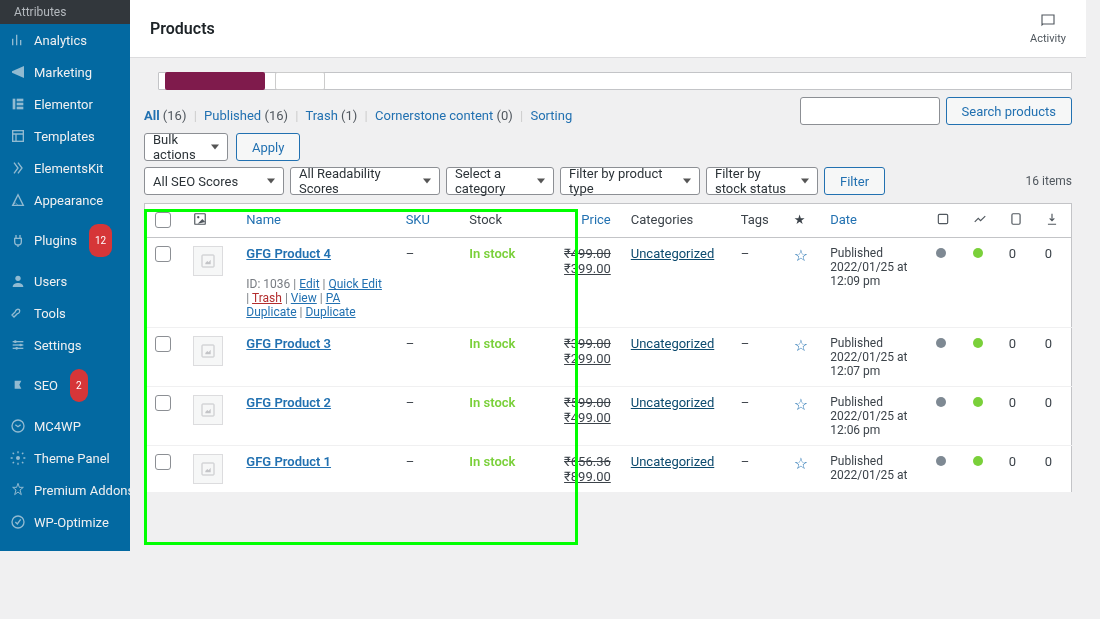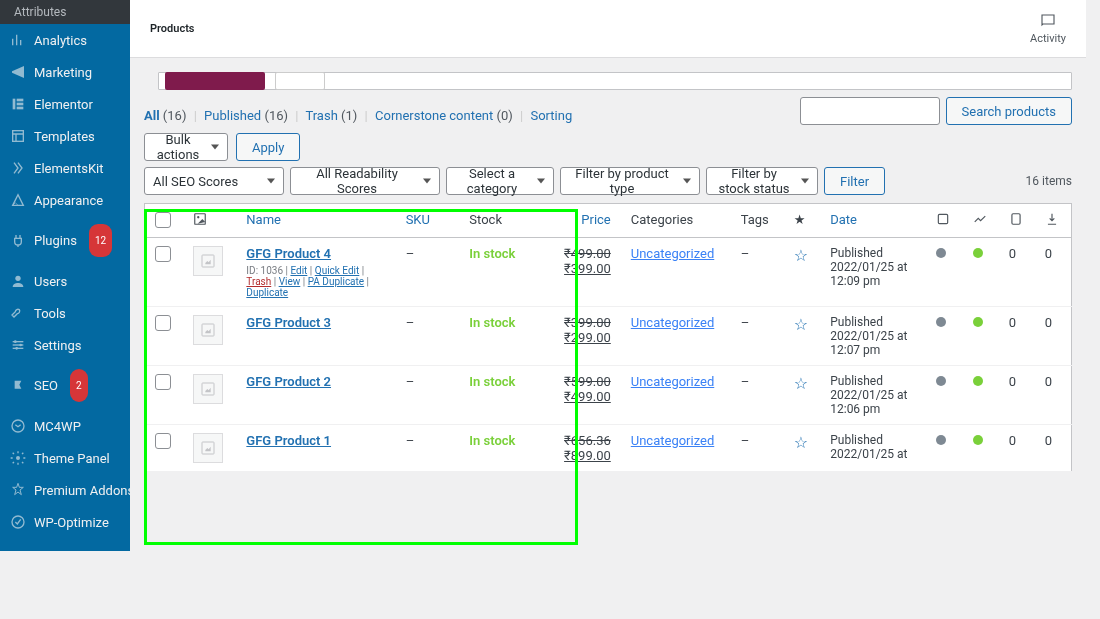--- a/index.html
+++ b/index.html
@@ -6,56 +6,56 @@
 body { background: #f0f0f1; font-size: 13px; color: #3c434a; }
 .wrap { display: flex; width: 1086px; height: 551px; position: relative; }
 .sidebar { width: 130px; background: #0369a1; color: #f0f0f1; flex-shrink: 0; overflow: hidden; }
 .menu-item { display: flex; align-items: center; gap: 8px; padding: 8px 10px; color: #f0f0f1; font-size: 13px; cursor: pointer; white-space: nowrap; }
 .menu-item .ico { width: 16px; height: 16px; display: inline-flex; align-items: center; justify-content: center; opacity: 0.6; }
 .menu-item svg { width: 16px; height: 16px; fill: currentColor; }
 .menu-sub { padding: 5px 10px 5px 14px; background: #32373c; font-size: 12px; color: #b4b9be; }
 .badge-red { background: #d63638; color: #fff; border-radius: 9px; padding: 11px 6px; font-size: 10px; margin-left: 4px; }
 .main { flex: 1; display: flex; flex-direction: column; overflow: hidden; }
 .hdr { background: #fff; border-bottom: 1px solid #dcdcde; padding: 12px 20px; display: flex; justify-content: space-between; align-items: center; }
-.hdr-title { font-size: 11px; font-weight: 600; color: #1d2327; }
+.hdr-title { font-size: 16px; font-weight: 600; color: #1d2327; }
 .hdr-act { text-align: center; color: #50575e; font-size: 11px; }
 .hdr-act svg { width: 18px; height: 18px; fill: #50575e; display: block; margin: 0 auto 2px; }
 .content { padding: 14px; overflow: auto; flex: 1; position: relative; }
 .banner-stub { height: 18px; border: 1px solid #c3c4c7; background: #fff; margin: 0 0 18px 14px; padding: 6px; display: flex; gap: 10px; align-items: center; border-radius: 1px; }
 .banner-stub .b1 { width: 100px; height: 18px; background: #7f1b4c; border-radius: 2px; }
 .banner-stub .b2 { width: 50px; height: 18px; border: 1px solid #ccc; border-radius: 2px; }
 .filter-links { margin-bottom: 10px; font-size: 13px; }
 .filter-links a { color: #2271b1; text-decoration: none; }
 .filter-links .sep { color: #ccc; padding: 0 4px; }
 .filter-links .cnt { color: #50575e; }
 .tablenav-top { display: flex; align-items: center; gap: 8px; flex-wrap: wrap; margin-bottom: 6px; }
 .sel, .txtin, .btn { border: 1px solid #8c8f94; border-radius: 3px; background: #fff; padding: 0 24px 0 8px; height: 28px; font-size: 13px; color: #2c3338; }
 .txtin { padding: 0 8px; }
 .btn { border: 1px solid #2271b1; color: #2271b1; background: #f6f7f7; padding: 0 15px; cursor: pointer; }
 .btn.filter-btn { border: 1px solid #2271b1; }
-.sel { position: relative; display: inline-flex; align-items: center; cursor: pointer; text-align: center; }
+.sel { position: relative; display: inline-flex; align-items: center; cursor: pointer; }
 .sel::after { content: ""; position: absolute; right: 8px; top: 50%; width: 0; height: 0; border-left: 4px solid transparent; border-right: 4px solid transparent; border-top: 5px solid #555; transform: translateY(-50%); }
 .search-row { float: right; display: flex; gap: 6px; margin-top: -36px; }
 .items-cnt { margin-left: auto; font-size: 12px; color: #50575e; align-self: center; }
 .filter-row2 { display: flex; gap: 6px; margin-bottom: 8px; flex-wrap: wrap; align-items: center; }
 .tbl { width: 100%; border-collapse: collapse; background: #fff; border: 1px solid #c3c4c7; }
 .tbl th, .tbl td { padding: 8px 10px; text-align: left; vertical-align: top; font-size: 13px; }
 .tbl th { border-bottom: 1px solid #c3c4c7; font-weight: 400; }
 .tbl th a { color: #2271b1; text-decoration: none; }
 .tbl td { border-bottom: 1px solid #f0f0f1; }
 .chk { width: 16px; height: 16px; border: 1px solid #8c8f94; border-radius: 3px; cursor: pointer; }
 .thumb { width: 30px; height: 30px; background: #f6f7f7; border: 1px solid #dcdcde; display: flex; align-items: center; justify-content: center; color: #c3c4c7; }
 .prod-name { color: #2271b1; font-weight: 600; }
-.row-actions { font-size: 10px; color: #787c82; margin-top: 4px; }
+.row-actions { font-size: 12px; color: #787c82; margin-top: 16px; }
 .row-actions a { color: #2271b1; }
 .row-actions .trash { color: #b32d2e; }
 .stock { color: #7ad03a; font-weight: 600; }
 .price-old { text-decoration: line-through; color: #3c434a; }
 .price-new { text-decoration: underline; color: #3c434a; display: block; }
-.cat-link { color: #3b82f6; }
+.cat-link { color: #0c4a6e; }
 .star { color: #2271b1; font-size: 16px; cursor: pointer; }
 .dot-g { width: 10px; height: 10px; border-radius: 50%; background: #7e8993; display: inline-block; }
 .dot-gr { width: 10px; height: 10px; border-radius: 50%; background: #7ad03a; display: inline-block; }
 .date-txt { font-size: 12px; color: #3c434a; }
 .highlight-box { position: absolute; border: 3px solid #00ff00; pointer-events: none; }
 .col-chk{width:28px}.col-thumb{width:36px}.col-name{width:150px}.col-sku{width:60px}.col-stock{width:80px}.col-price{width:72px;text-align:right}.col-cat{width:80px}.col-tags{width:50px}.col-star{width:30px;text-align:center}.col-date{width:100px}.col-s1,.col-s2,.col-s3,.col-s4{width:30px;text-align:center}
 .tbl th.col-price, .tbl td.col-price { text-align: right; }
 </style>
 </head>
 <body>

